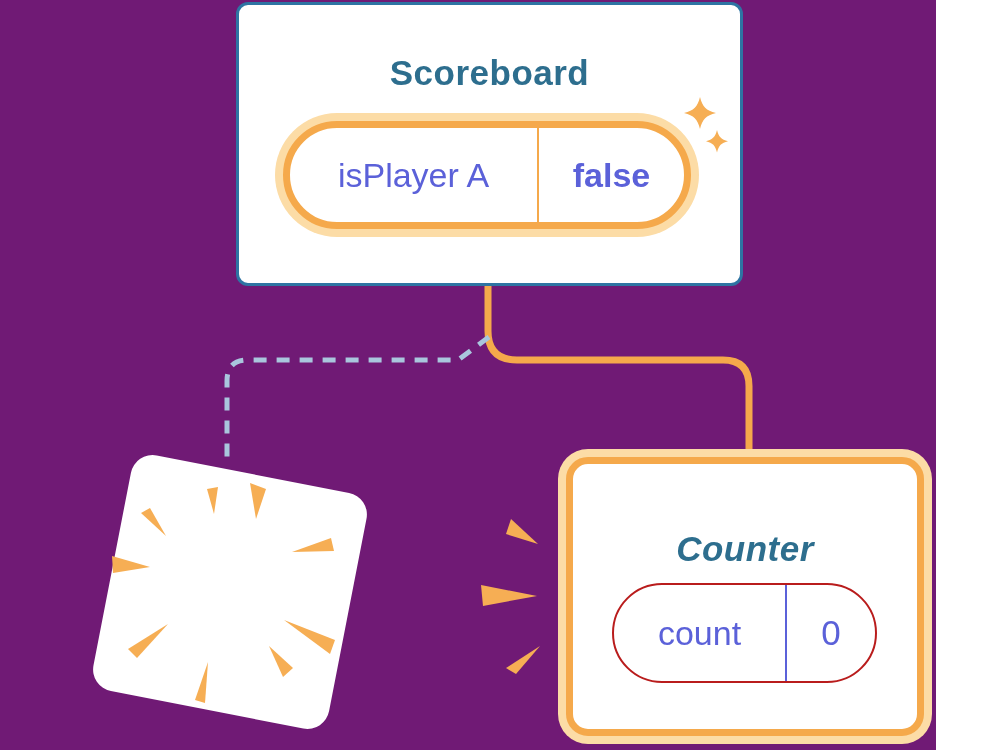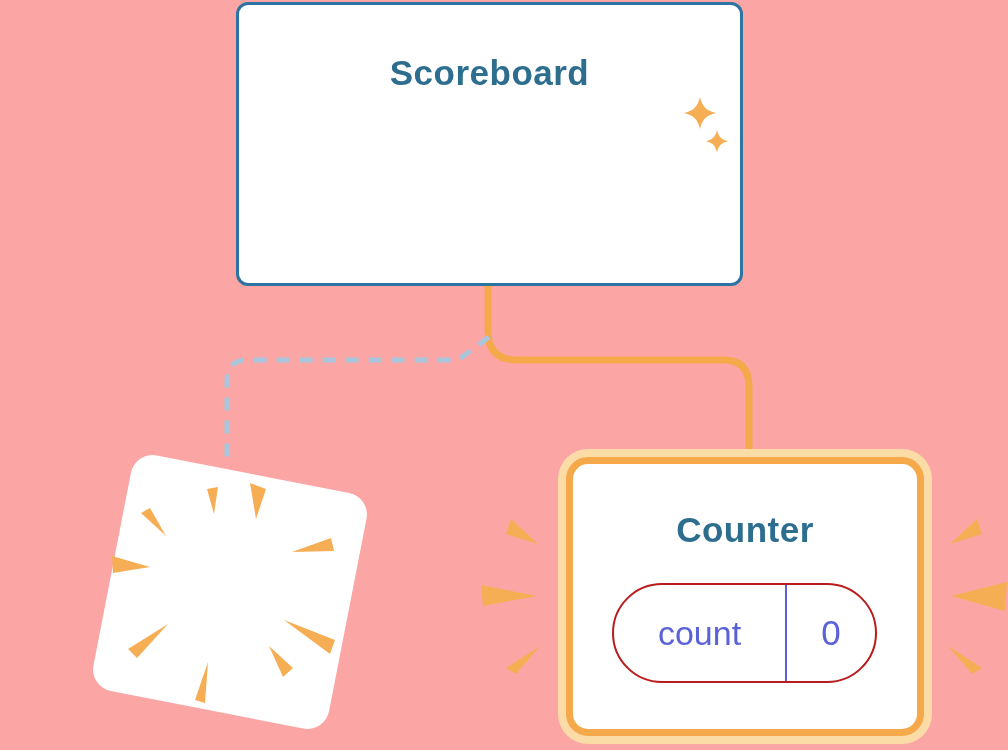--- a/index.html
+++ b/index.html
@@ -1,20 +1,20 @@
 <!DOCTYPE html>
 <html><head>
 <meta charset="utf-8">
 <style>
   html,body{margin:0;padding:0;background:#ffffff;}
   *{box-sizing:border-box;}
   .canvas{
     position:relative;
-    width:1008px;height:750px;
-    background:#fca5a5;
+    width:936px;height:750px;
+    background:#701a75;
     overflow:hidden;
     font-family:"Liberation Sans", sans-serif;
   }
   svg.layer{position:absolute;left:0;top:0;width:1008px;height:750px;}
   .layer-base{z-index:1;}
   .layer-top{z-index:5;}
 
   
   .component-box{
     position:absolute;
@@ -31,21 +31,21 @@
     box-shadow:0 0 0 8px #fcdca6;
   }
   .component-title{
     position:absolute;left:0;right:0;
     text-align:center;
     font-size:35px;font-weight:600;
     color:#2d6e8e;
     letter-spacing:0.5px;
   }
   .scoreboard-box .component-title{top:48px;}
-  .counter-box .component-title{top:46px;}
+  .counter-box .component-title{top:65px;font-style:italic;}
 
   
   .state-pill{
     position:absolute;
     display:flex;align-items:stretch;
     background:#ffffff;
   }
   .scoreboard-pill{
     left:44px;top:116px;width:408px;height:108px;
     border:7px solid #f5a94b;border-radius:54px;
@@ -100,20 +100,25 @@
 
     <g fill="#f6ae54">
       <polygon points="977,519 982,534 950,544"></polygon>
       <polygon points="1007,582 1005,611 951,596"></polygon>
       <polygon points="982,668 972,674 948,646"></polygon>
     </g>
   </svg>
 
   <div class="component-box scoreboard-box">
     <div class="component-title">Scoreboard</div>
+    <div class="state-pill scoreboard-pill">
+      <div class="pill-cell cell-name">isPlayer A</div>
+      <div class="pill-divider divider-orange"></div>
+      <div class="pill-cell cell-value">false</div>
+    </div>
   </div>
 
   <div class="component-box counter-box">
     <div class="component-title">Counter</div>
     <div class="state-pill counter-pill">
       <div class="pill-cell cell-name">count</div>
       <div class="pill-divider divider-purple"></div>
       <div class="pill-cell cell-value">0</div>
     </div>
   </div>

